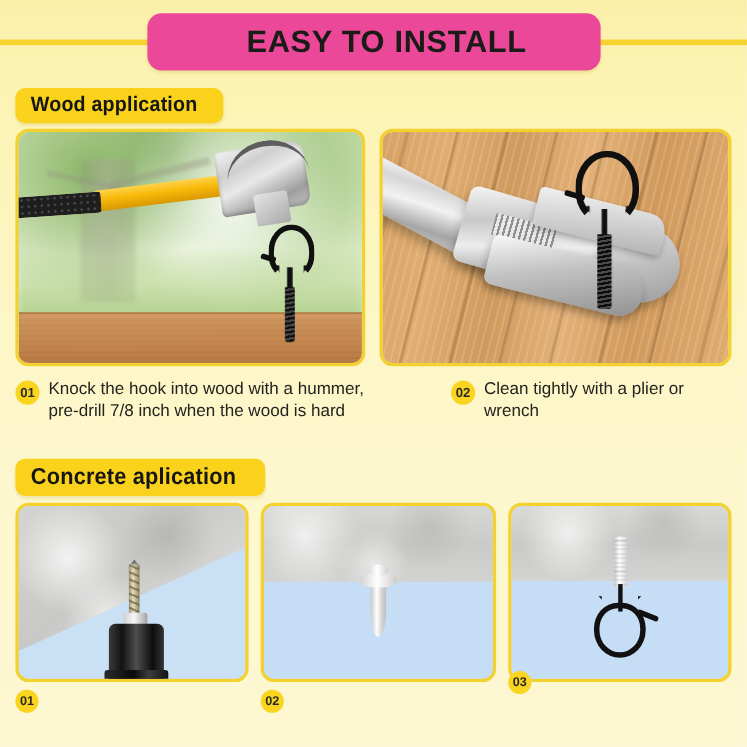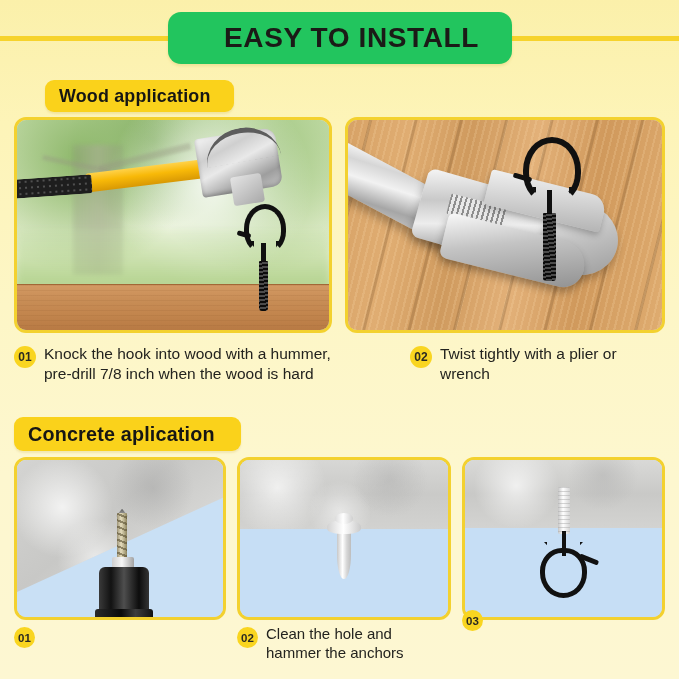--- a/index.html
+++ b/index.html
@@ -26,23 +26,23 @@
     background: #f6d32c;
     z-index: 1;
   }
 
   
   .title-badge {
     position: absolute;
     left: 50%;
     transform: translateX(-50%);
     top: 12px;
-    width: 344px;
+    width: 412px;
     height: 52px;
-    background: #22c55e;
+    background: #ec4899;
     border-radius: 13px;
     z-index: 2;
     display: flex;
     align-items: center;
     justify-content: center;
     box-shadow: 0 2px 3px rgba(180,150,20,0.18);
     padding-left: 24px;
   }
   .title-badge .title-text {
     font-size: 28px;
@@ -66,21 +66,21 @@
   }
   .section-pill .pill-text {
     font-size: 19px;
     font-weight: bold;
     color: #161614;
     letter-spacing: 0.2px;
     white-space: nowrap;
     transform: scaleX(0.94);
     transform-origin: left center;
   }
-  #pill-wood { left: 14px; top: 80px; height: 32px; margin-left: 31px; }
+  #pill-wood { left: 14px; top: 80px; height: 32px; }
   #pill-concrete { left: 14px; top: 417px; height: 34px; }
   #pill-concrete .pill-text { font-size: 21px; }
 
   
   .panel {
     position: absolute;
     border: 3px solid #f3d12f;
     border-radius: 12px;
     overflow: hidden;
     background: #ddd;
@@ -443,21 +443,21 @@
   </div>
 </div>
 
 <div class="caption" id="cap-w1">
   <span class="step-badge">01</span>
   <span class="caption-text">Knock the hook into wood with a hummer, pre-drill 7/8 inch when the wood is hard</span>
 </div>
 
 <div class="caption" id="cap-w2">
   <span class="step-badge">02</span>
-  <span class="caption-text">Twist tightly with a plier or wrench</span>
+  <span class="caption-text">Clean tightly with a plier or wrench</span>
 </div>
 
 <div class="section-pill" id="pill-concrete">
   <span class="pill-text">Concrete aplication</span>
 </div>
 
 <div class="panel" id="panel-conc-1">
   <div class="scene">
     <div class="s3-bg"></div>
     <div class="s3-conc"></div>
@@ -490,18 +490,17 @@
     <div class="s5-ring-tail"></div>
   </div>
 </div>
 
 <div class="caption" id="cap-c1">
   <span class="step-badge">01</span>
 </div>
 
 <div class="caption" id="cap-c2">
   <span class="step-badge">02</span>
-  <span class="caption-text">Clean the hole and hammer the anchors</span>
 </div>
 
 <div class="caption" id="cap-c3">
   <span class="step-badge">03</span>
 </div>
 
 </body></html>

